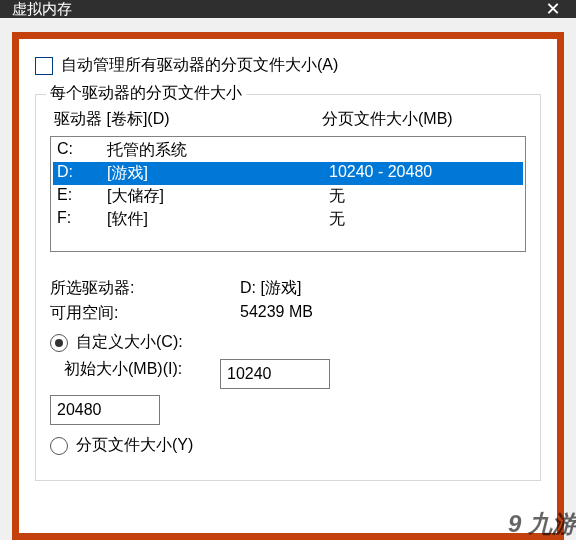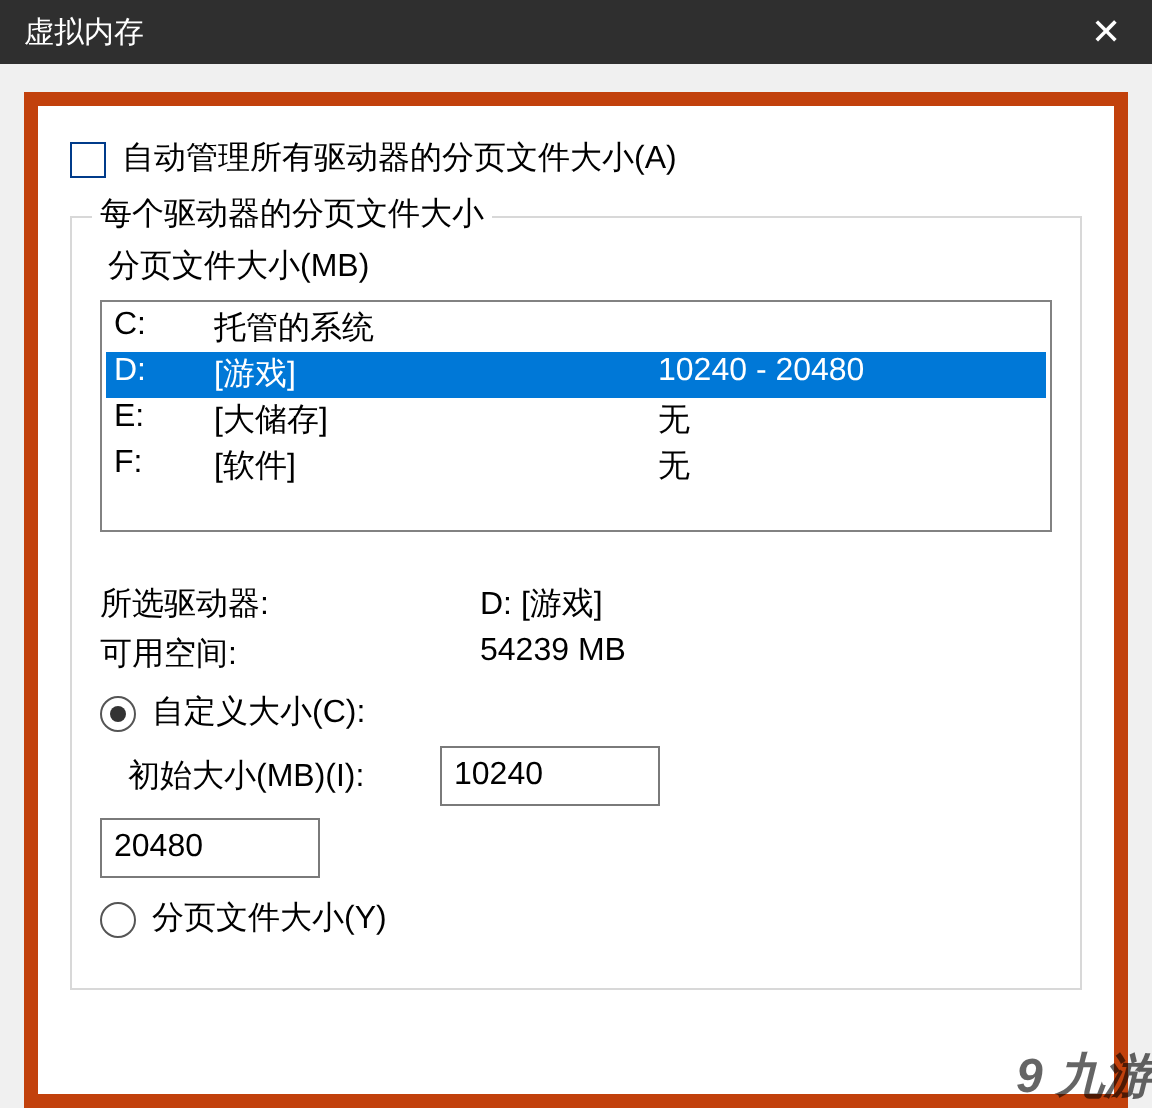--- a/index.html
+++ b/index.html
@@ -1,21 +1,21 @@
 <!DOCTYPE html>
 <html><head>
 <meta charset="utf-8">
 <style>
 * { box-sizing: border-box; margin: 0; padding: 0; font-family: "Microsoft YaHei", "SimSun", Arial, sans-serif; }
 body { width: 576px; height: 554px; background: #fff; overflow: hidden; }
 
 .titlebar {
   background: #2f2f2f;
   color: #fff;
-  height: 32px;
+  height: 18px;
   display: flex;
   align-items: center;
   justify-content: space-between;
   padding: 0 0 0 12px;
   font-size: 15px;
 }
 .close-btn {
   width: 46px; height: 32px;
   display: flex; align-items: center; justify-content: center;
   color: #fff; font-size: 18px;
@@ -92,21 +92,21 @@
 }
 .radio {
   width: 18px; height: 18px; border: 1px solid #555; border-radius: 50%;
   display: flex; align-items: center; justify-content: center;
 }
 .radio.checked::after {
   content: ""; width: 8px; height: 8px; background: #333; border-radius: 50%;
 }
 
 .input-row {
-  display: flex; align-items: center;
+  display: flex; align-items: flex-start;
   font-size: 16px; margin: 6px 0;
 }
 .input-row .lab { width: 170px; padding-left: 14px; }
 input.text {
   width: 110px; height: 30px;
   border: 1px solid #7a7a7a; padding: 2px 6px;
   font-size: 16px;
 }
 
 .watermark {
@@ -131,20 +131,21 @@
 
     <div class="checkbox-row">
       <span class="checkbox-box"></span>
       <span>自动管理所有驱动器的分页文件大小(A)</span>
     </div>
 
     <div class="groupbox">
       <div class="group-legend">每个驱动器的分页文件大小</div>
 
       <div class="header-row">
+        <span class="left">驱动器 [卷标](D)</span>
         <span class="right">分页文件大小(MB)</span>
       </div>
 
       <div class="drive-list">
         <div class="drive-row">
           <span class="d-letter">C:</span>
           <span class="d-size">托管的系统</span>
         </div>
         <div class="drive-row selected">
           <span class="d-letter">D:</span>

